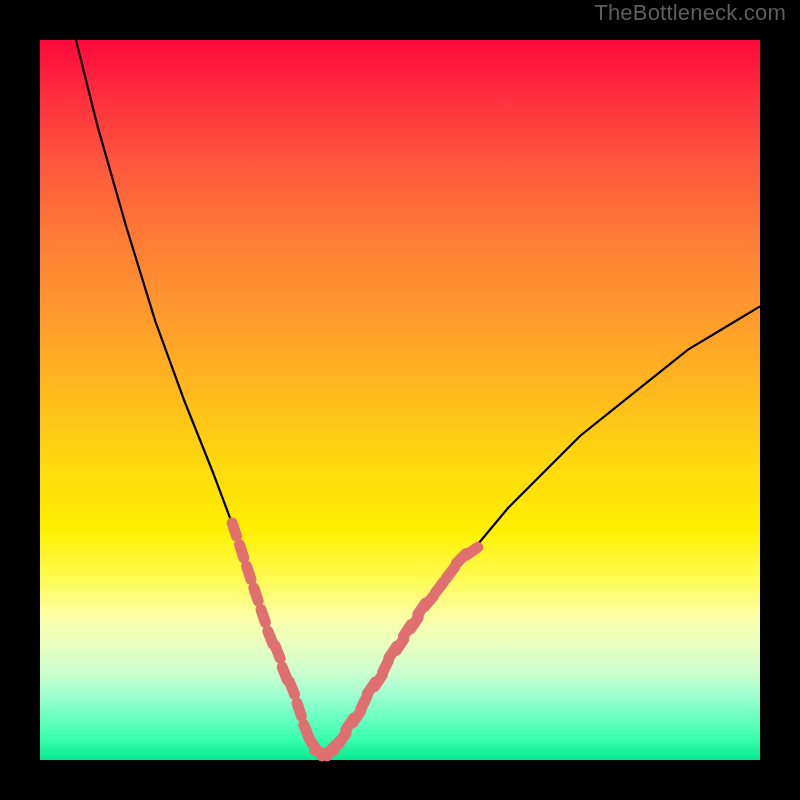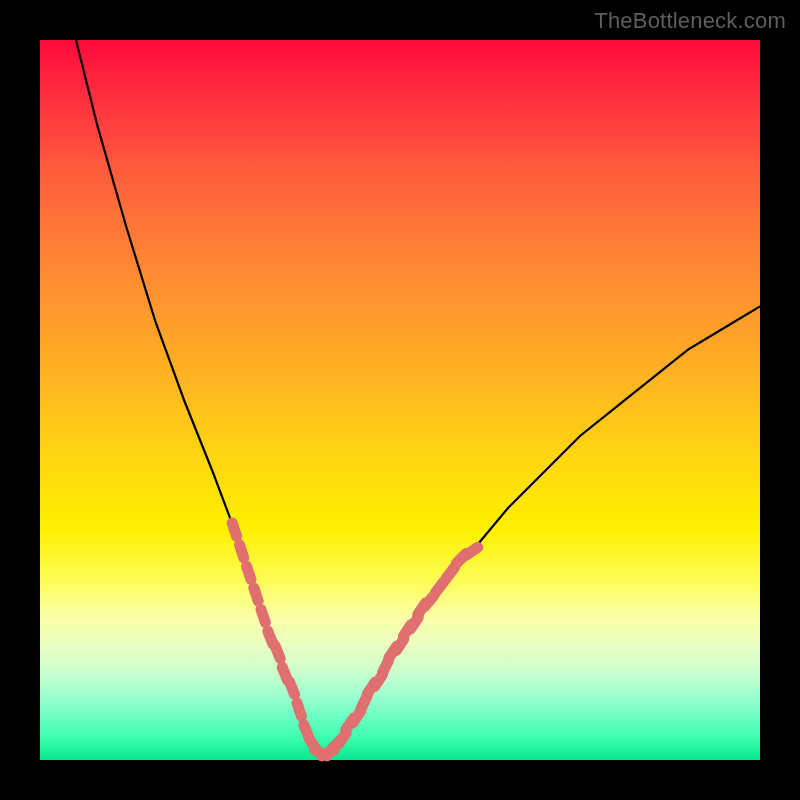--- a/index.html
+++ b/index.html
@@ -37,21 +37,21 @@
       #e9ffc0 84%,
       #c9ffcf 88%,
       #9effd0 91%,
       #6cffc2 94%,
       #3affae 97%,
       #06e88f 100%
     );
   }
   .watermark {
     position: absolute;
-    top: 8px;
+    top: 0;
     right: 14px;
     color: #5e5e5e;
     font-size: 22px;
     font-weight: 500;
     letter-spacing: 0.2px;
     user-select: none;
     text-align: center;
   }
   svg.curve {
     position: absolute;

